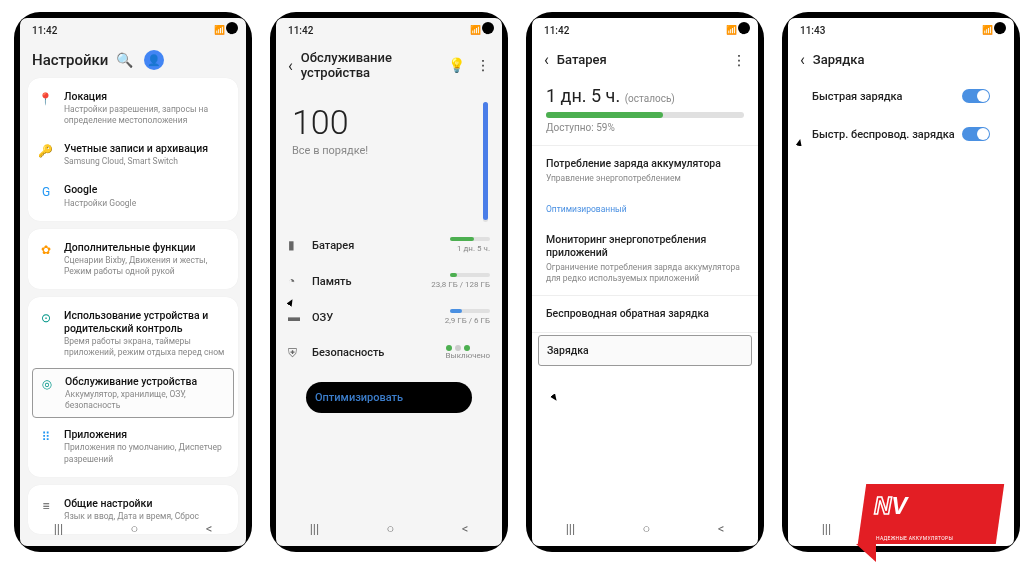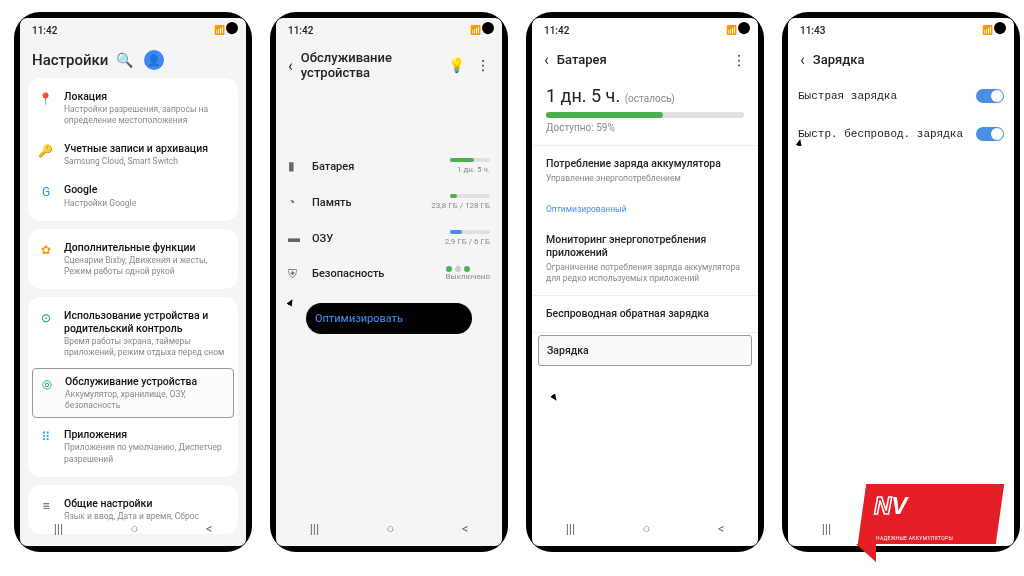--- a/index.html
+++ b/index.html
@@ -66,21 +66,21 @@
   .batt-head .pct { font-size: 10px; color: #888; }
   
   .sec { padding: 9px 14px; }
   .sec .lbl { font-size: 10.5px; font-weight: 500; line-height: 1.3; }
   .sec .sub { font-size: 8.5px; color: #888; margin-top: 2px; line-height: 1.3; }
   .sec .sub.blue { color: #4a90e2; }
   .divider { height: 1px; background: #eee; margin: 2px 0; }
   
   .sec.highlight { border: 1.5px solid #999; border-radius: 3px; margin: 0 6px; padding: 8px; background: #fafafa; }
   
-  .toggle-row { display: flex; align-items: center; padding: 12px 10px; font-family: Liberation Mono, monospace; }
+  .toggle-row { display: flex; align-items: center; padding: 12px 24px; }
   .toggle-row .lbl { flex: 1; font-size: 11px; font-weight: 500; }
   .switch { width: 28px; height: 14px; background: #4a90e2; border-radius: 7px; position: relative; }
   .switch::after { content: ''; position: absolute; right: 1px; top: 1px; width: 12px; height: 12px; background: #fff; border-radius: 50%; }
   
   .nav-bar { position: absolute; bottom: 4px; left: 0; right: 0; height: 28px; display: flex; justify-content: space-around; align-items: center; font-size: 13px; color: #666; }
   
   
   .arrow { position: absolute; pointer-events: none; z-index: 50; }
   
   
@@ -201,20 +201,25 @@
           </span>
     </div>
     <div class="header">
       <span class="back">‹</span>
       <span class="title">Обслуживание устройства</span>
       <div class="actions">
         <span class="icon">💡</span>
         <span class="icon">⋮</span>
       </div>
     </div>
+    <div class="score-block">
+      <div class="big">100</div>
+      <div class="ok">Все в порядке!</div>
+      <div class="score-bar"></div>
+    </div>
     <div style="height:60px"></div>
     <div id="s2-rows">
           <div class="care-row highlight">
             <div class="ic">▮</div>
             <div class="lbl">Батарея</div>
             <div class="meta">
               <div class="bar b59"></div>
               <div class="val">1 дн. 5 ч.</div>
             </div>
           </div>

